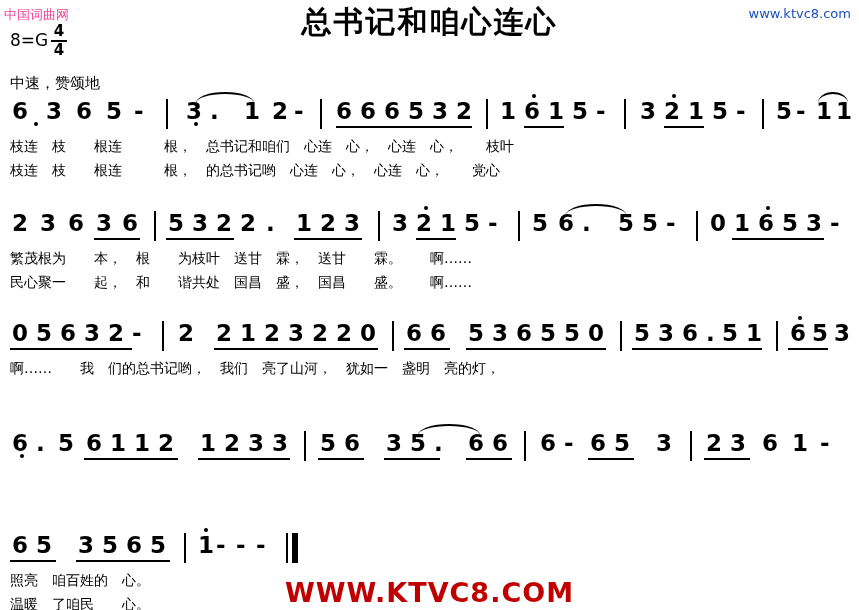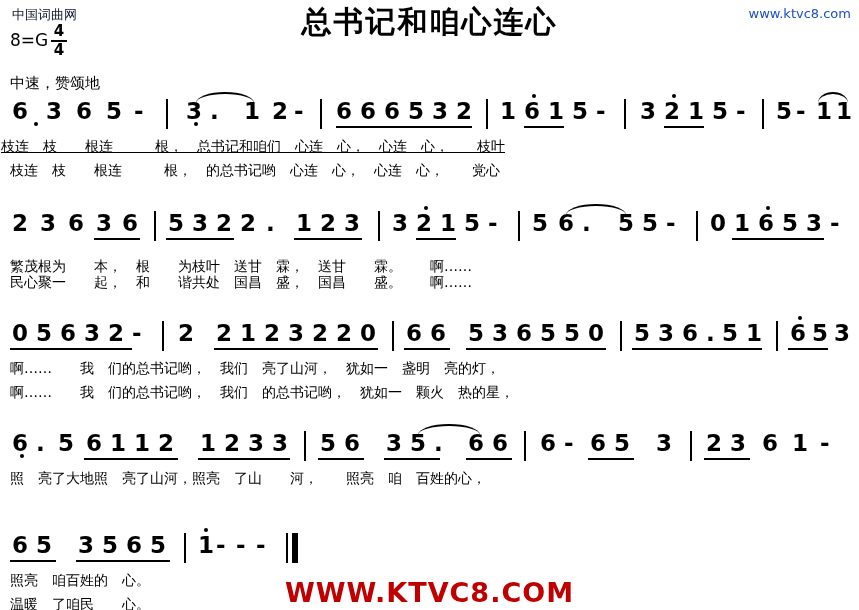--- a/index.html
+++ b/index.html
@@ -8,21 +8,21 @@
     background:#ffffff;
     font-family:"Liberation Serif", serif;
     color:#000;
     position:relative;
     overflow:hidden;
   }
   .page{position:relative;width:859px;height:610px;}
 
   
   .topbar{position:absolute;top:4px;left:0;width:859px;height:20px;}
-  .site-left{position:absolute;left:12px;top:2px;font-size:13px;color:#0f172a;font-family:Liberation Sans, sans-serif;}
+  .site-left{position:absolute;left:4px;top:2px;font-size:13px;color:#ec4899;font-family:Liberation Sans, sans-serif;}
   .site-right{position:absolute;right:8px;top:2px;font-size:13px;color:#1a4fbf;font-family:"DejaVu Sans",sans-serif;}
 
   .title{
     position:absolute;top:2px;left:0;width:859px;
     text-align:center;font-size:30px;font-weight:bold;
     letter-spacing:2px;
     font-family:Liberation Sans, sans-serif;
   }
 
   .credits{position:absolute;right:18px;top:32px;text-align:left;font-size:14px;line-height:22px;}
@@ -111,21 +111,21 @@
       <span class="nt" style="left:712px;top:2px;">5</span>
       <span class="nt" style="left:736px;top:2px;">-</span>
       <span class="bl" style="left:762px;top:3px;"></span>
       <span class="nt" style="left:776px;top:2px;">5</span>
       <span class="nt" style="left:796px;top:2px;">-</span>
       <span class="nt" style="left:816px;top:2px;">1</span>
       <span class="nt" style="left:836px;top:2px;">1</span>
       <span class="tie" style="left:818px;top:-4px;width:30px;"></span>
     </div>
     <div class="lyrics">
-      <span class="lyric" style="left:1px;top:2px;text-decoration:underline;">枝连　枝　　根连　　　根，　总书记和咱们　心连　心，　心连　心，　　枝叶</span>
+      <span class="lyric" style="left:10px;top:2px;">枝连　枝　　根连　　　根，　总书记和咱们　心连　心，　心连　心，　　枝叶</span>
     </div>
     <div class="lyrics">
       <span class="lyric" style="left:10px;top:4px;">枝连　枝　　根连　　　根，　的总书记哟　心连　心，　心连　心，　　党心</span>
     </div>
   </div>
 
   <div class="system" style="top:208px;">
     <div class="notes">
       <span class="nt" style="left:12px;top:2px;">2</span>
       <span class="nt" style="left:40px;top:2px;">3</span>
@@ -164,21 +164,21 @@
       <span class="nt" style="left:710px;top:2px;">0</span>
       <span class="nt" style="left:734px;top:2px;">1</span>
       <span class="nt" style="left:758px;top:2px;">6</span>
       <span class="dot" style="left:766px;top:-2px;"></span>
       <span class="nt" style="left:782px;top:2px;">5</span>
       <span class="nt" style="left:806px;top:2px;">3</span>
       <span class="und" style="left:732px;top:30px;width:92px;"></span>
       <span class="nt" style="left:830px;top:2px;">-</span>
     </div>
     <div class="lyrics">
-      <span class="lyric" style="left:10px;top:10px;">繁茂根为　　本，　根　　为枝叶　送甘　霖，　送甘　　霖。　　啊……</span>
+      <span class="lyric" style="left:10px;top:2px;">繁茂根为　　本，　根　　为枝叶　送甘　霖，　送甘　　霖。　　啊……</span>
     </div>
     <div class="lyrics">
       <span class="lyric" style="left:10px;top:4px;">民心聚一　　起，　和　　谐共处　国昌　盛，　国昌　　盛。　　啊……</span>
     </div>
   </div>
 
   <div class="system" style="top:318px;">
     <div class="notes">
       <span class="nt" style="left:12px;top:2px;">0</span>
       <span class="nt" style="left:36px;top:2px;">5</span>
@@ -219,23 +219,20 @@
       <span class="bl" style="left:776px;top:3px;"></span>
       <span class="nt" style="left:790px;top:2px;">6</span>
       <span class="dot" style="left:798px;top:-2px;"></span>
       <span class="nt" style="left:812px;top:2px;">5</span>
       <span class="und" style="left:788px;top:30px;width:40px;"></span>
       <span class="nt" style="left:834px;top:2px;">3</span>
     </div>
     <div class="lyrics">
       <span class="lyric" style="left:10px;top:2px;">啊……　　我　们的总书记哟，　我们　亮了山河，　犹如一　盏明　亮的灯，</span>
     </div>
-    <div class="lyrics">
-      <span class="lyric" style="left:10px;top:4px;">啊……　　我　们的总书记哟，　我们　的总书记哟，　犹如一　颗火　热的星，</span>
-    </div>
   </div>
 
   <div class="system" style="top:428px;">
     <div class="notes">
       <span class="nt" style="left:12px;top:2px;">6</span>
       <span class="dot" style="left:20px;top:26px;"></span>
       <span class="nt" style="left:36px;top:2px;">.</span>
       <span class="nt" style="left:58px;top:2px;">5</span>
       <span class="nt" style="left:86px;top:2px;">6</span>
       <span class="nt" style="left:110px;top:2px;">1</span>
@@ -267,23 +264,20 @@
       <span class="und" style="left:588px;top:30px;width:46px;"></span>
       <span class="nt" style="left:656px;top:2px;">3</span>
       <span class="bl" style="left:690px;top:3px;"></span>
       <span class="nt" style="left:706px;top:2px;">2</span>
       <span class="nt" style="left:730px;top:2px;">3</span>
       <span class="und" style="left:704px;top:30px;width:46px;"></span>
       <span class="nt" style="left:762px;top:2px;">6</span>
       <span class="nt" style="left:792px;top:2px;">1</span>
       <span class="nt" style="left:820px;top:2px;">-</span>
     </div>
-    <div class="lyrics">
-      <span class="lyric" style="left:10px;top:2px;">照　亮了大地照　亮了山河，照亮　了山　　河，　　照亮　咱　百姓的心，</span>
-    </div>
   </div>
 
   <div class="system" style="top:530px;">
     <div class="notes">
       <span class="nt" style="left:12px;top:2px;">6</span>
       <span class="nt" style="left:36px;top:2px;">5</span>
       <span class="und" style="left:10px;top:30px;width:46px;"></span>
       <span class="nt" style="left:78px;top:2px;">3</span>
       <span class="nt" style="left:102px;top:2px;">5</span>
       <span class="nt" style="left:126px;top:2px;">6</span>

